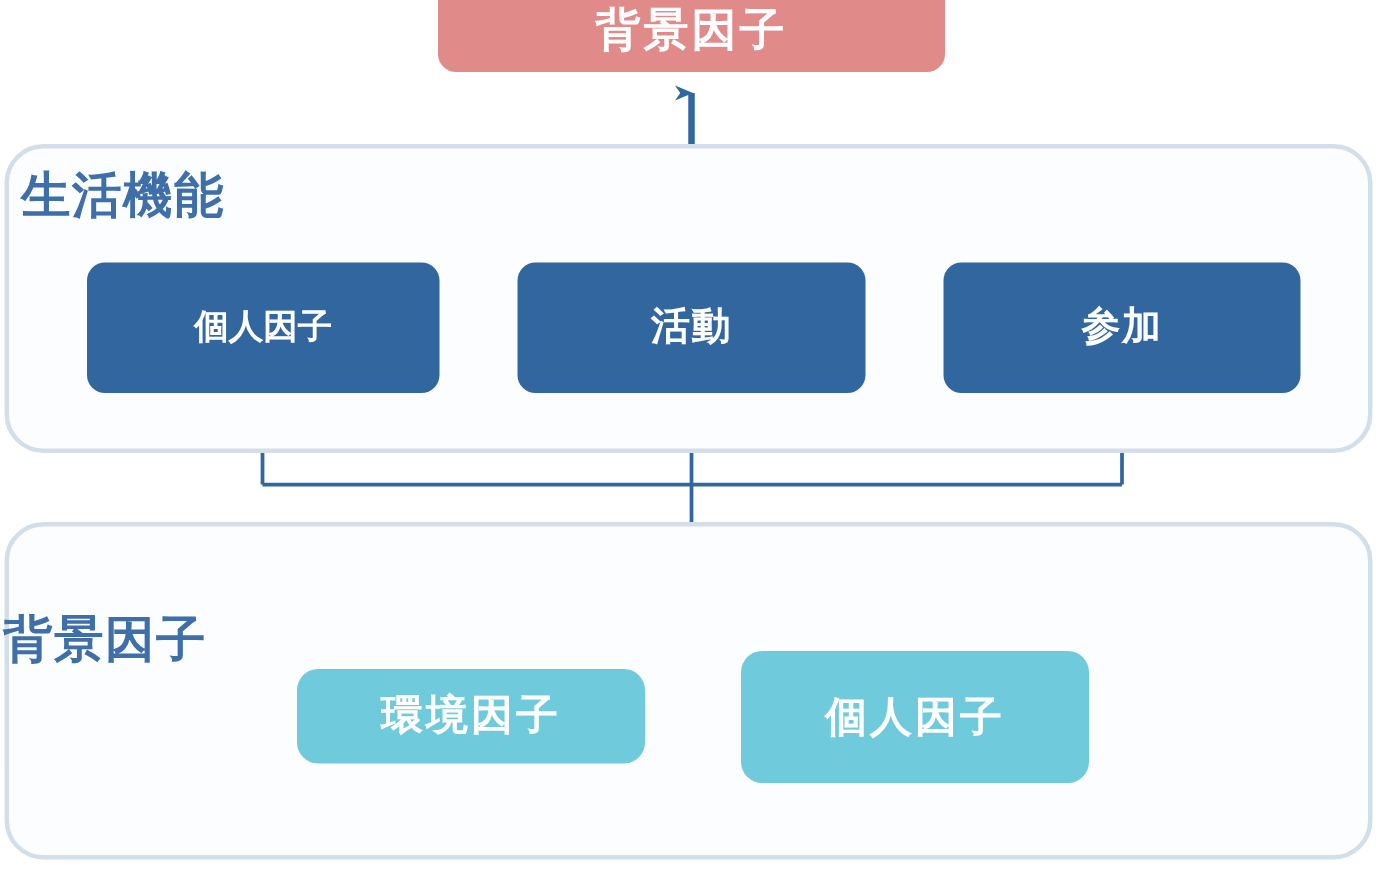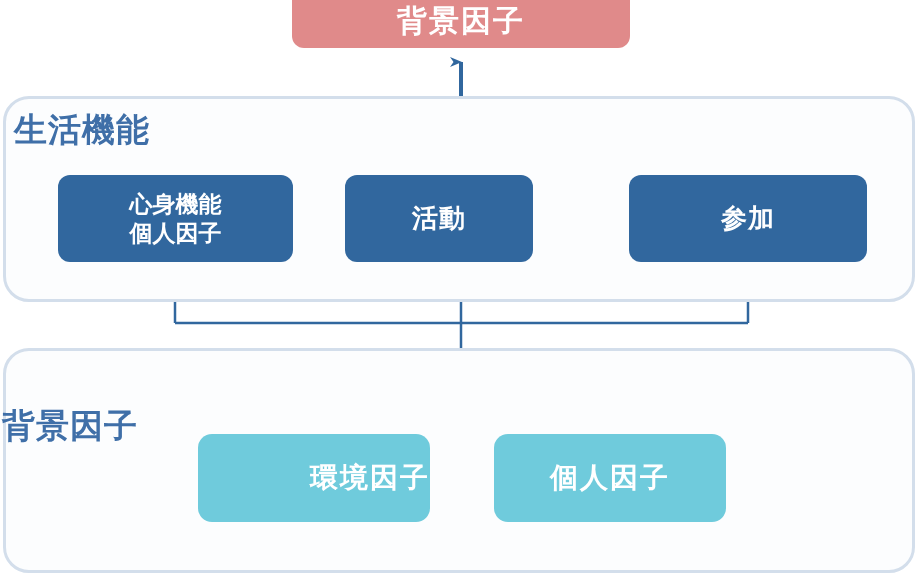--- a/index.html
+++ b/index.html
@@ -132,33 +132,32 @@
   <div class="panel-label" style="left:14px; top:108px;">生活機能</div>
 
   <div class="panel" style="left:3px; top:348px; width:912px; height:225px;"></div>
   <div class="panel-label" style="left:2px; top:363px;margin-top:41px;">背景因子</div>
 
   <div class="node node-health" style="left:292px; top:-6px; width:338px; height:54px;">
     <span class="node-label">背景因子</span>
   </div>
 
   <div class="node node-func two-line" style="left:58px; top:175px; width:235px; height:87px; flex-direction:column;">
-    <span class="node-label">心身機能</span>
     <span class="node-label">個人因子</span>
   </div>
 
-  <div class="node node-func" style="left:345px; top:175px; width:188px; height:87px;">
+  <div class="node node-func" style="left:345px; top:175px; width:232px; height:87px;">
     <span class="node-label">活動</span>
   </div>
 
   <div class="node node-func" style="left:629px; top:175px; width:238px; height:87px;justify-content:center;">
     <span class="node-label">参加</span>
   </div>
 
-  <div class="node node-ctx" style="left:198px; top:434px; width:232px; height:88px;justify-content:flex-end;">
+  <div class="node node-ctx" style="left:198px; top:446px; width:232px; height:63px;">
     <span class="node-label">環境因子</span>
   </div>
 
   <div class="node node-ctx" style="left:494px; top:434px; width:232px; height:88px;">
     <span class="node-label">個人因子</span>
   </div>
 
 </div>
 
 </body></html>

